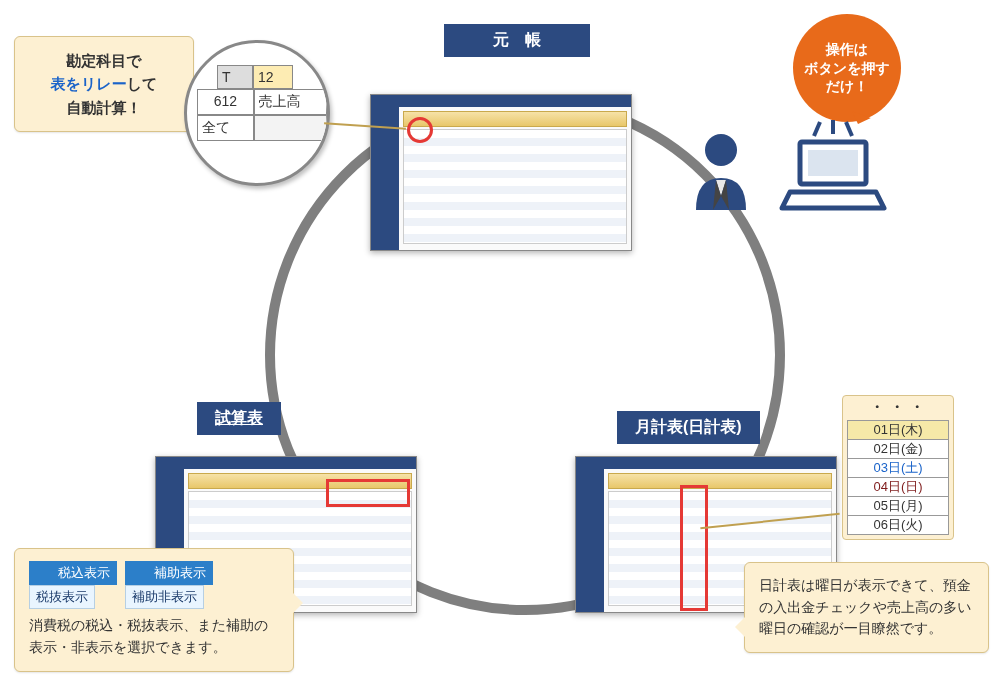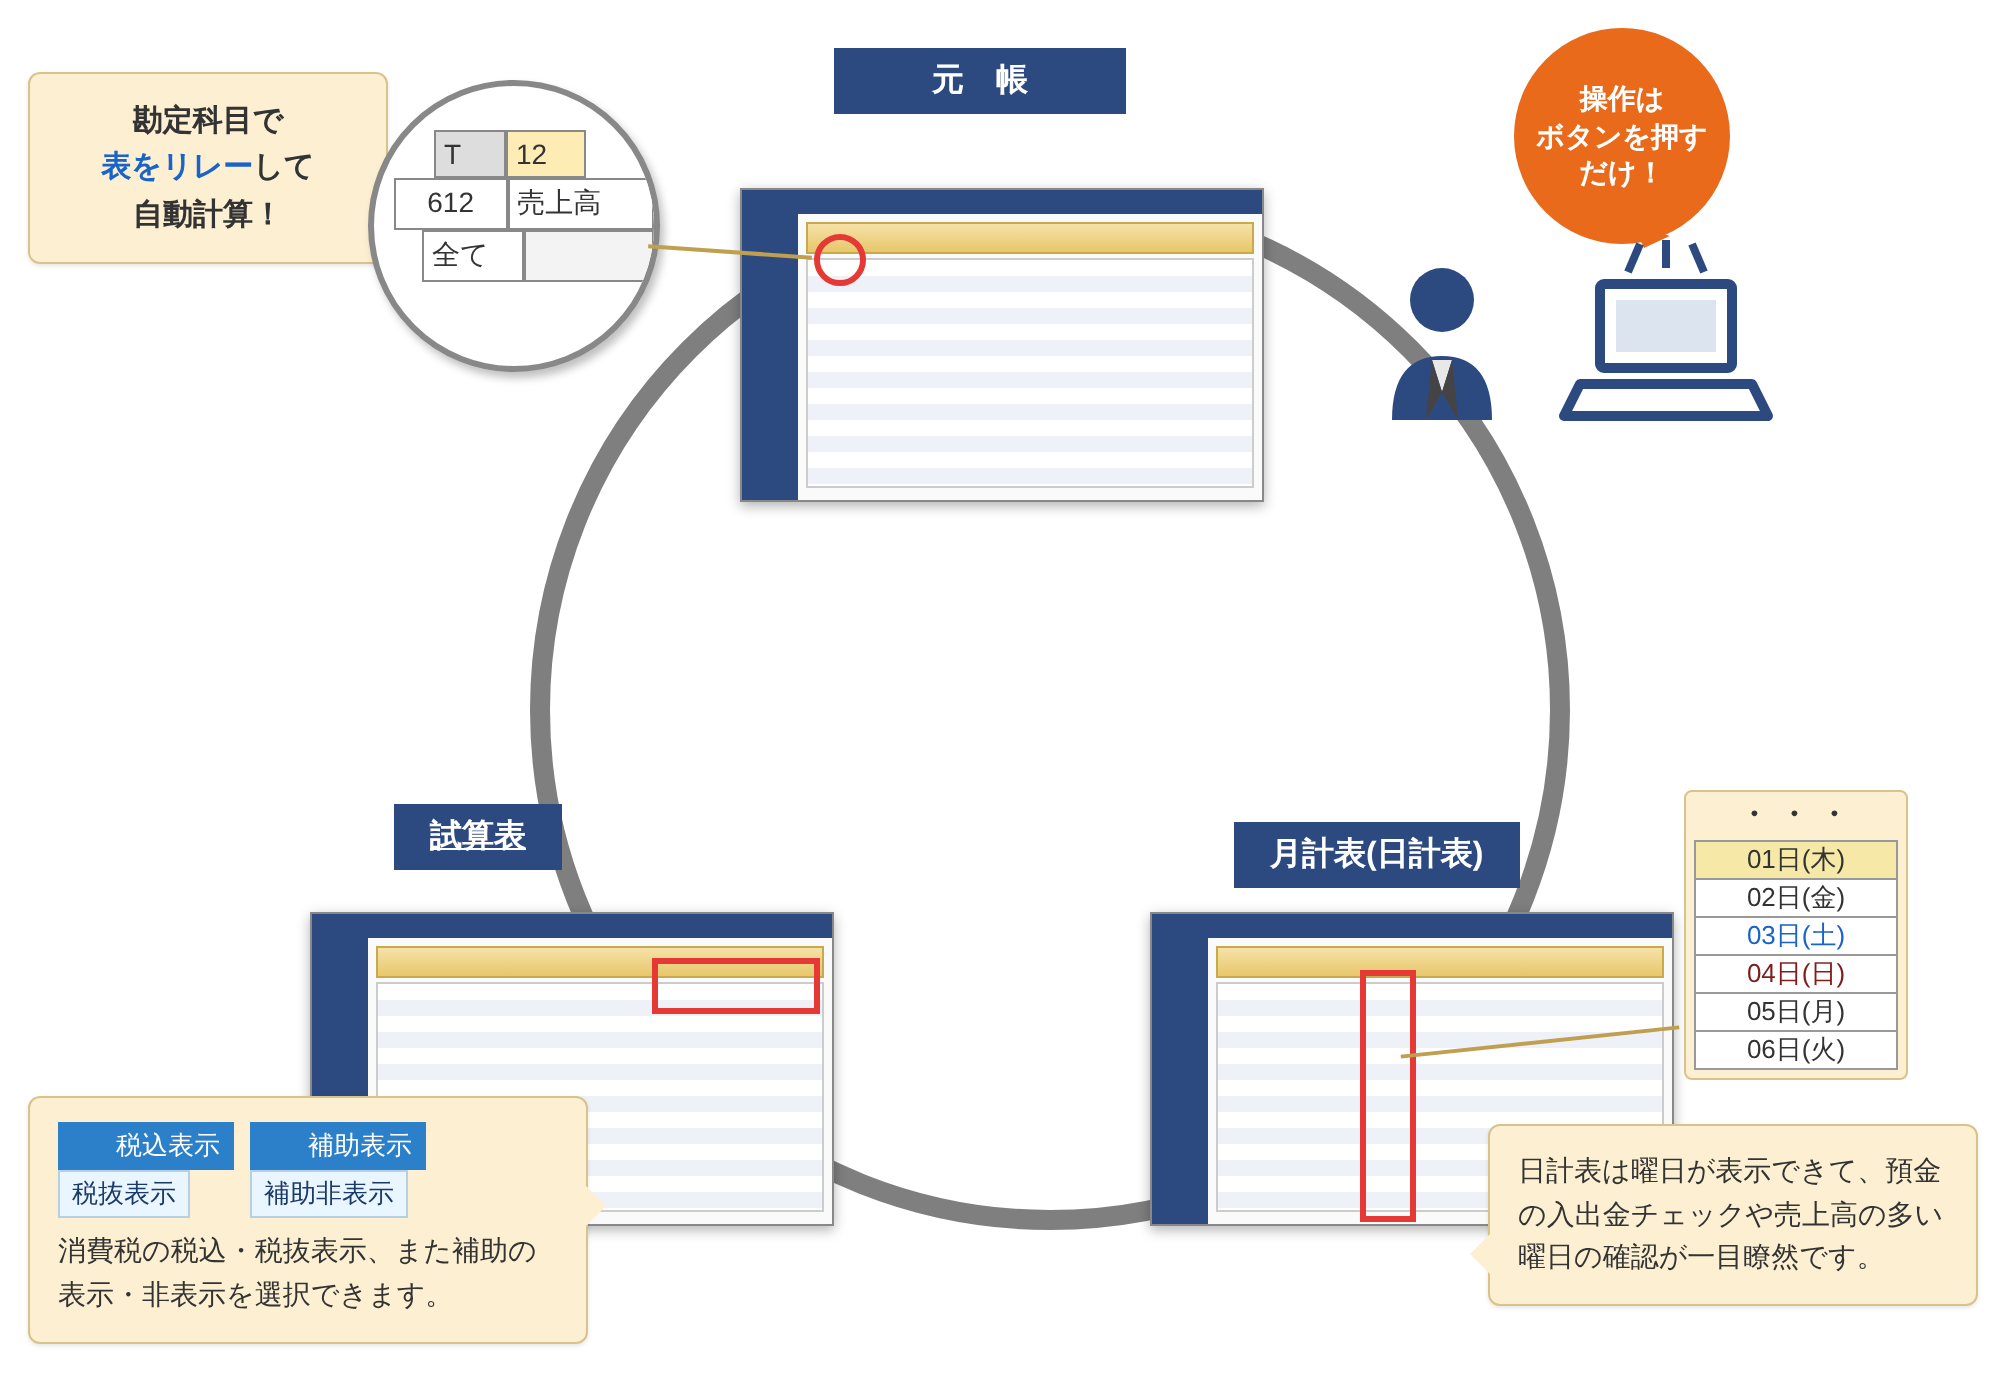--- a/index.html
+++ b/index.html
@@ -210,21 +210,21 @@
     position: absolute;
     height: 0;
     border-top: 2px solid #c0a050;
   }
 </style>
 </head>
 <body>
 
 <div class="big-circle"></div>
 
-<div class="label-box" style="left:417px; top:24px; width:110px;">元　帳</div>
+<div class="label-box" style="left:444px; top:24px; width:110px;">元　帳</div>
 <div class="label-box" style="left:197px; top:402px;text-decoration:underline;">試算表</div>
 <div class="label-box" style="left:617px; top:411px;">月計表(日計表)</div>
 
 <div class="screenshot" style="left:370px; top:94px; width:260px; height:155px;">
   <div class="titlebar"></div>
   <div class="sidebar-mini"></div>
   <div class="content-mini">
     <div class="toolbar-mini"></div>
     <div class="rows-mini"></div>
   </div>
@@ -262,21 +262,21 @@
 <div class="zoom-bubble" style="left:184px; top:40px;">
   <div style="height:22px;"></div>
   <div class="zr" style="margin-left:30px;">
     <div class="zcell" style="width:26px;background:#ddd;">T</div>
     <div class="zcell yel" style="width:30px;">12</div>
   </div>
   <div class="zr" style="margin-left:10px;">
     <div class="zcell" style="width:50px; text-align:center;">612</div>
     <div class="zcell" style="width:68px;">売上高</div>
   </div>
-  <div class="zr" style="margin-left:24px;">
+  <div class="zr" style="margin-left:10px;">
     <div class="zcell" style="width:50px;">全て</div>
     <div class="zcell" style="width:68px; background:#f3f3f3;"></div>
   </div>
 </div>
 <div class="connector-line" style="left:324px; top:125px; width:82px; transform:rotate(4deg);"></div>
 
 <div class="callout cr" style="left:14px; top:548px; width:250px;">
   <table class="tag-table">
     <tbody>
         <tr>
@@ -316,21 +316,21 @@
           <td class="">05日(月)</td>
         </tr>
         <tr>
           <td class="">06日(火)</td>
         </tr>
       </tbody>
   </table>
 </div>
 <div class="connector-line" style="left:700px; top:520px; width:140px; transform:rotate(-6deg);"></div>
 
-<div class="speech" style="left:757px; top:14px;">
+<div class="speech" style="left:793px; top:14px;">
   <div>
     <span>操作は</span><br>
     <span>ボタンを押す</span><br>
     <span>だけ！</span>
   </div>
 </div>
 
 <svg class="icon-person" style="left:686px; top:130px;" width="70" height="80" viewBox="0 0 70 80">
   <circle cx="35" cy="20" r="16" fill="#2c4a80"></circle>
   <path d="M10 80 Q10 48 35 48 Q60 48 60 80 Z" fill="#2c4a80"></path>

